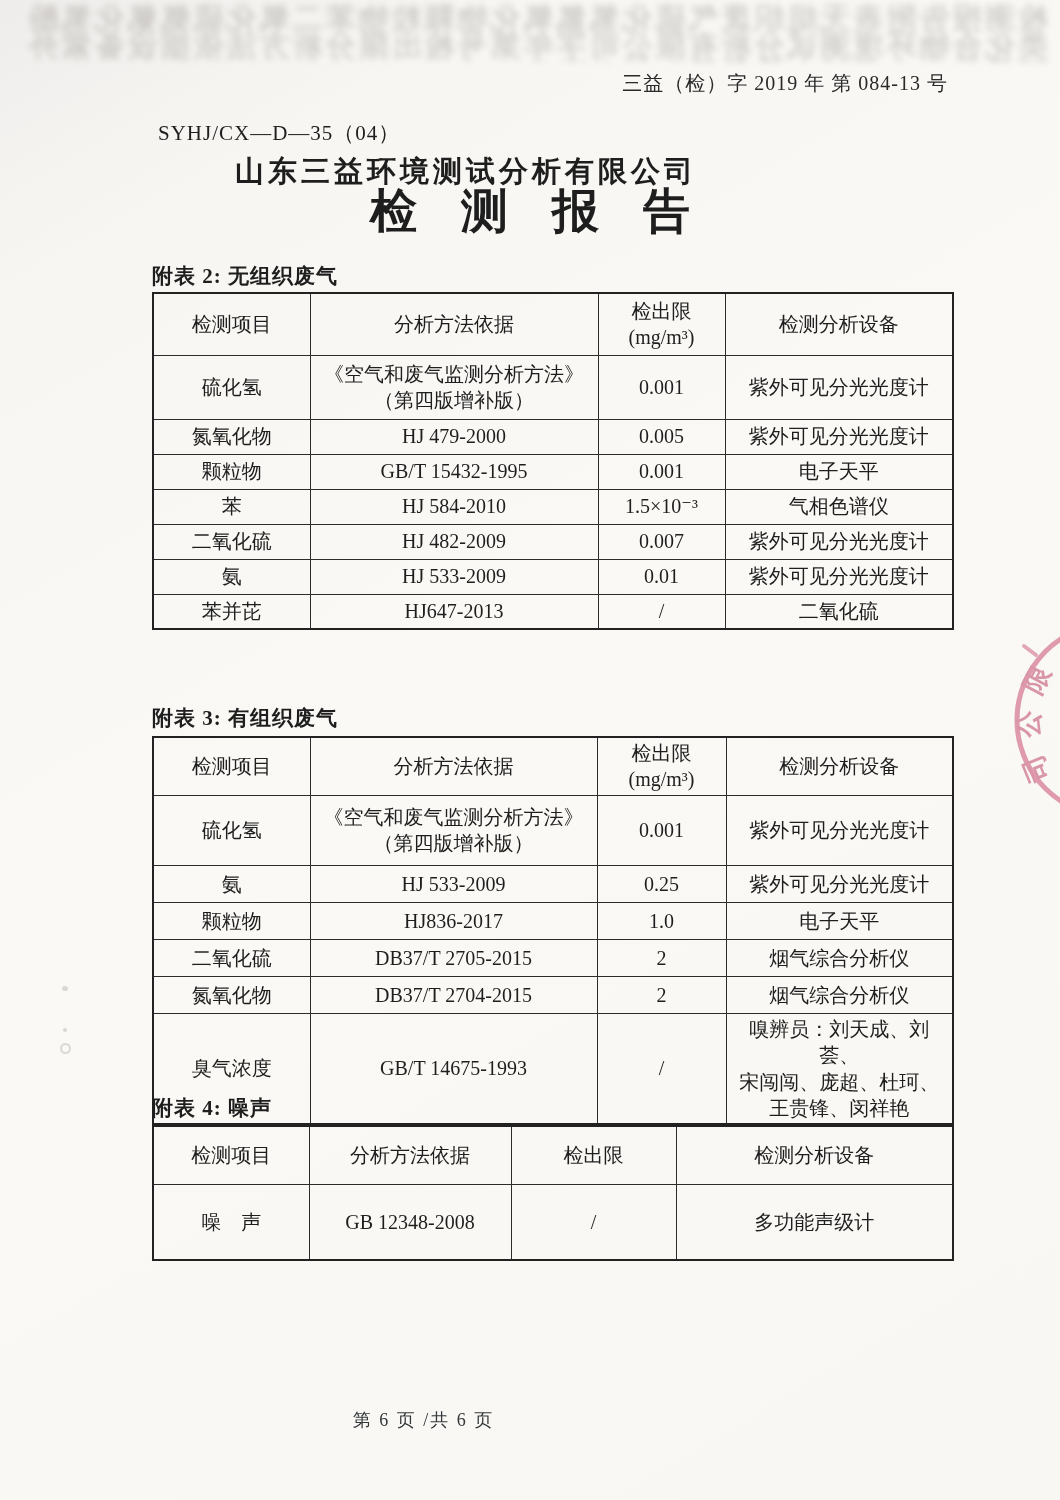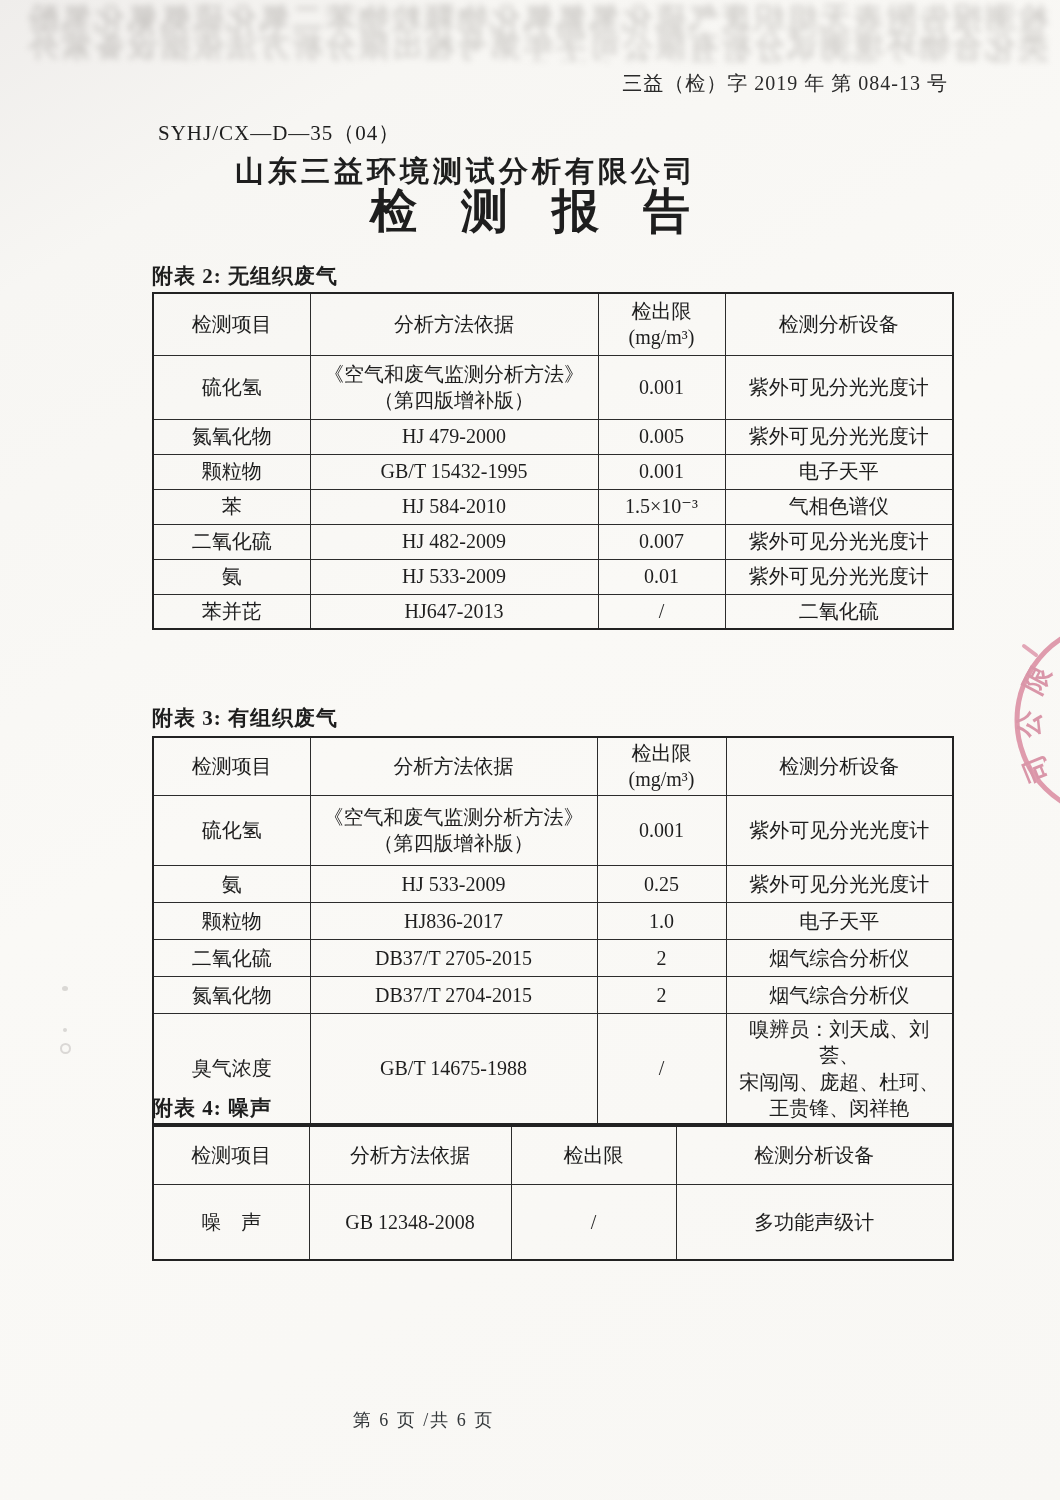--- a/index.html
+++ b/index.html
@@ -161,21 +161,21 @@
           <td>烟气综合分析仪</td>
         </tr>
         <tr>
           <td>氮氧化物</td>
           <td>DB37/T 2704-2015</td>
           <td>2</td>
           <td>烟气综合分析仪</td>
         </tr>
         <tr>
           <td>臭气浓度</td>
-          <td>GB/T 14675-1988</td>
+          <td>GB/T 14675-1993</td>
           <td>/</td>
           <td>嗅辨员：刘天成、刘荟、
 宋闯闯、庞超、杜珂、
 王贵锋、闵祥艳</td>
         </tr>
       </tbody>
     </table>
 
   <div class="caption" id="cap4">附表 4: 噪声</div>
   <table id="t4">

